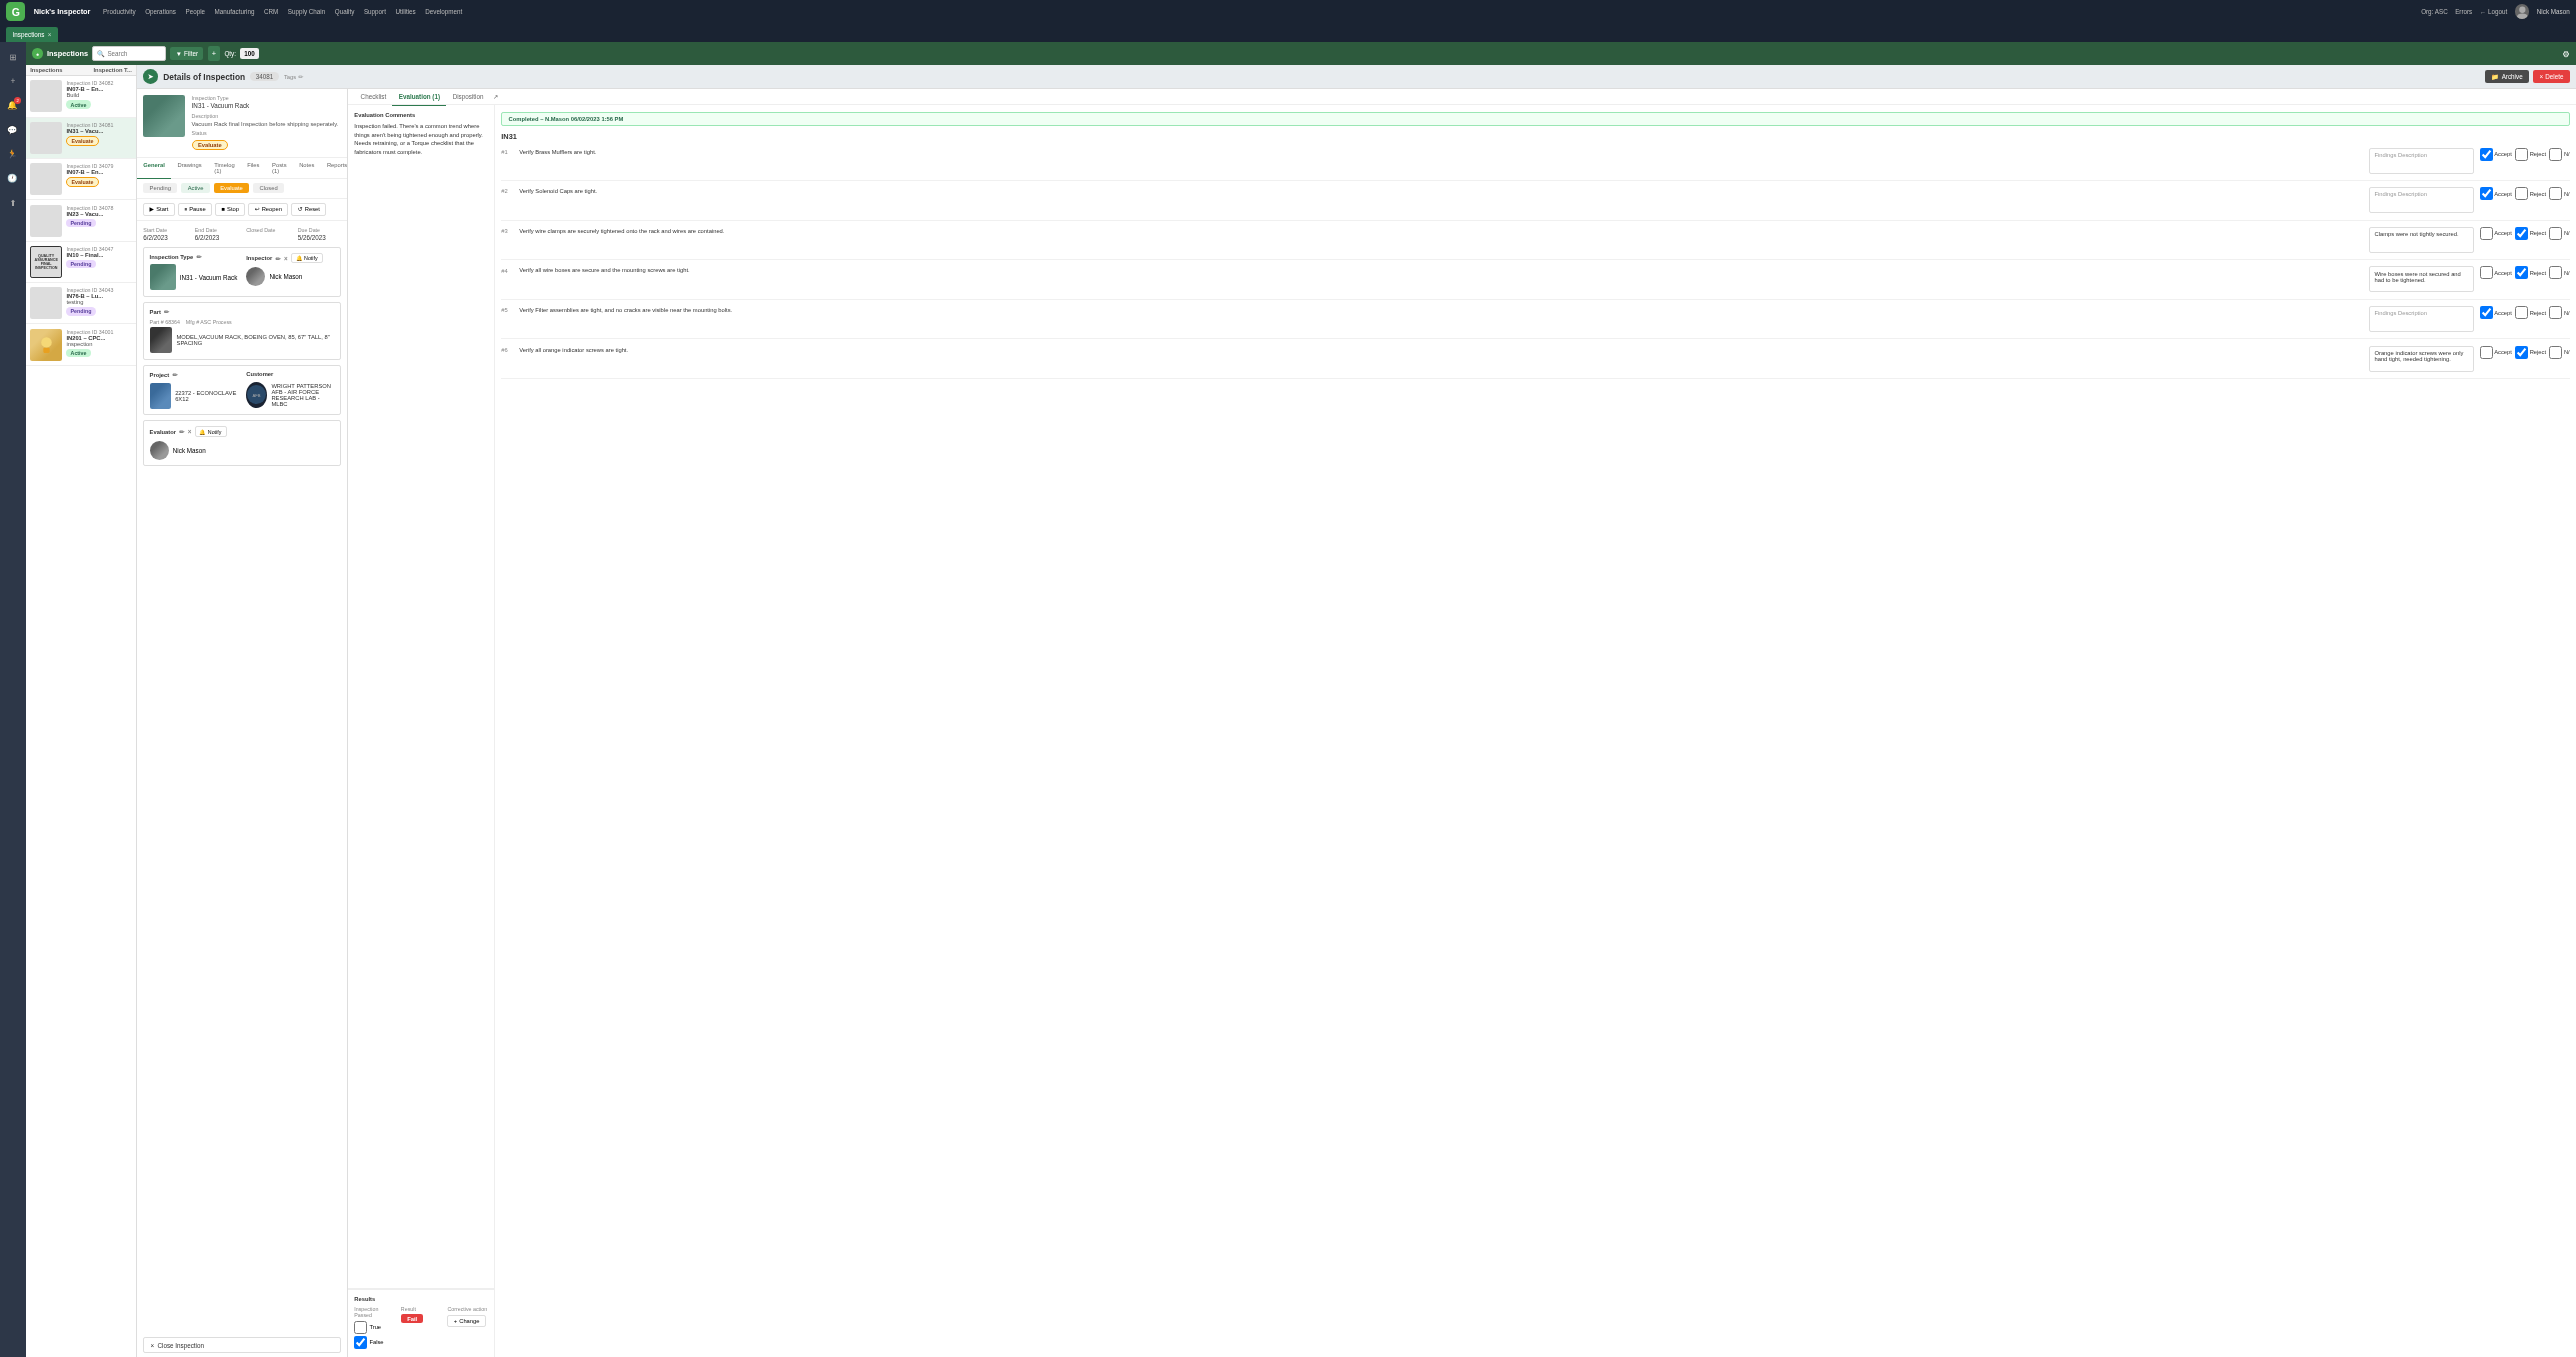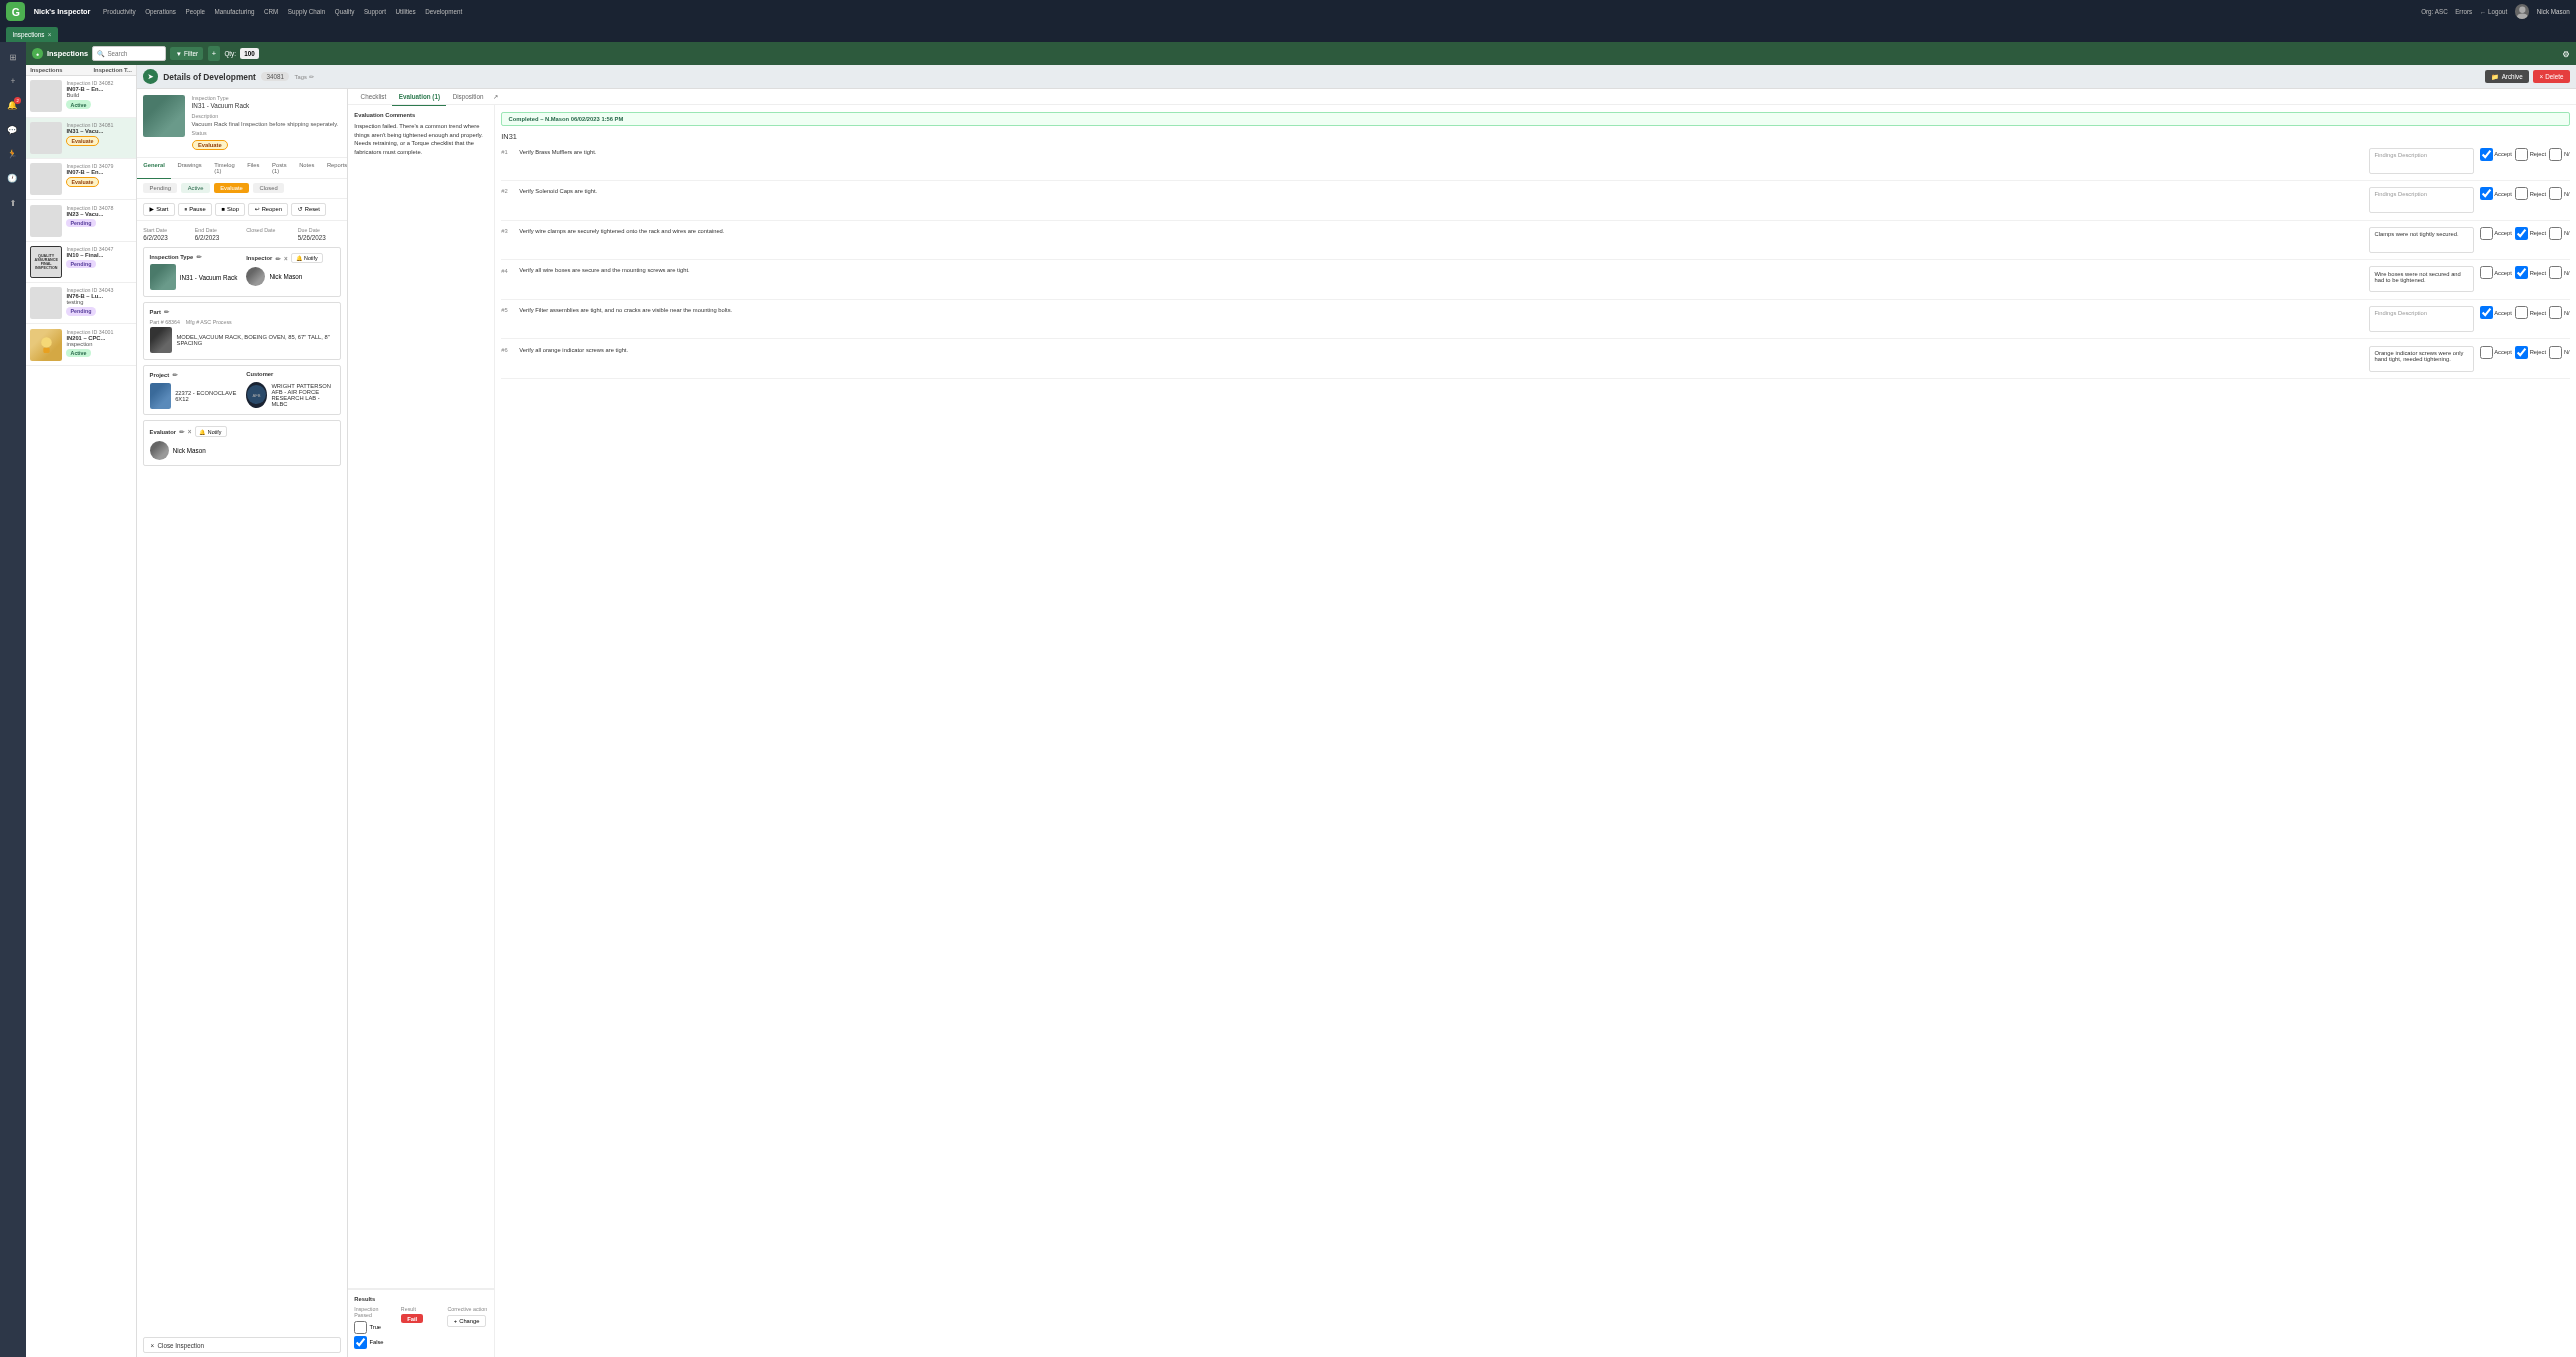--- a/index.html
+++ b/index.html
@@ -509,21 +509,21 @@
       background: #f0fff4;
       border: 0.5px solid #9ae6b4;
       border-radius: 2.1px;
       padding: 3.2px 6.3px;
       font-size: 5.8px;
       color: #276749;
       margin-bottom: 6.3px;
       font-weight: 600;
     }
 
-    .checklist-title { font-size: 7.4px; font-weight: 400; color: #333; margin-bottom: 6.3px; }
+    .checklist-title { font-size: 7.4px; font-weight: 700; color: #333; margin-bottom: 6.3px; }
 
     .check-item {
       display: flex;
       gap: 5.3px;
       margin-bottom: 6.3px;
       padding-bottom: 6.3px;
       border-bottom: 0.5px solid #f0f0f0;
       align-items: flex-start;
     }
     .check-num { font-size: 5.8px; color: #888; width: 12.6px; flex-shrink: 0; padding-top: 1.1px; }
@@ -714,21 +714,21 @@
             </div>
           </div>
 
         </div>
       </div>
 
       <div class="detail-panel">
 
         <div class="detail-header">
           <div class="back-btn">➤</div>
-          <span class="detail-title">Details of Development</span>
+          <span class="detail-title">Details of Inspection</span>
           <span class="detail-id">34081</span>
           <div class="tags-section">
             <span>Tags</span>
             <span class="edit-icon">✏</span>
           </div>
           <div class="header-actions">
             <button class="archive-btn">
               <span>📁</span>
               <span>Archive</span>
             </button>

